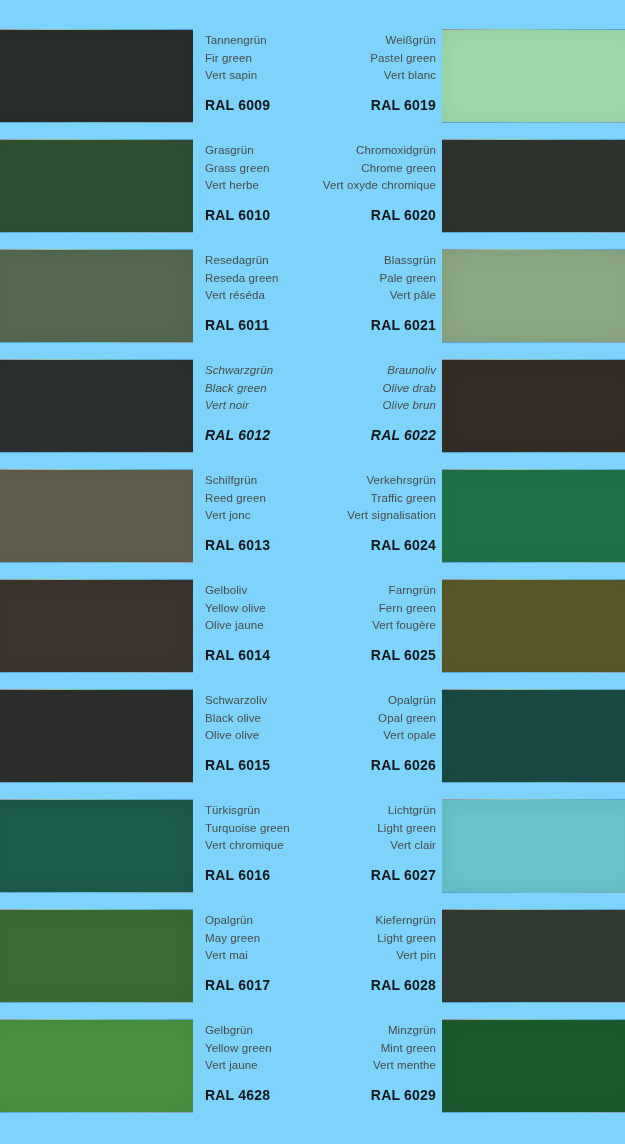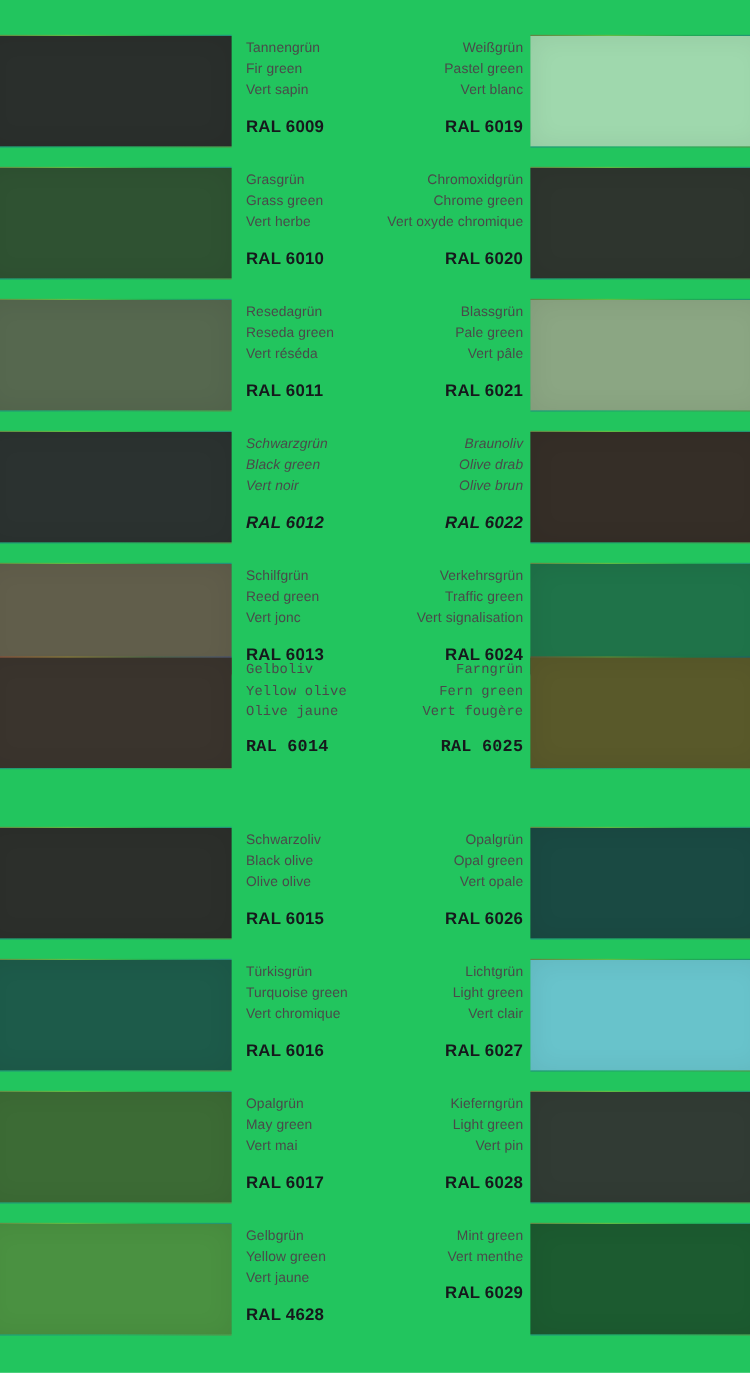--- a/index.html
+++ b/index.html
@@ -14,21 +14,21 @@
     font-family: "Liberation Sans", sans-serif;
     overflow: hidden;
     position: relative;
   }
 
   
   .page {
     position: relative;
     width: 625px;
     height: 1144px;
-    background: #22c55e;
+    background: #7dd3fc;
     overflow: hidden;
   }
 
   .rows {
     position: absolute;
     top: 0;
     left: 0;
     width: 625px;
     height: 1144px;
   }
@@ -186,21 +186,21 @@
           <span class="ral">RAL 6013</span>
         </div>
         <div class="swatch swatch-right" style="background: rgb(31, 115, 73);"></div>
         <div class="names names-right">
           <span class="nm">Verkehrsgrün</span>
           <span class="nm">Traffic green</span>
           <span class="nm">Vert signalisation</span>
           <span class="ral">RAL 6024</span>
         </div>
       </div>
-      <div class="row" style="top: 531px; font-family: Liberation Mono, monospace;">
+      <div class="row" style="top: 563px;">
         <div class="swatch swatch-left" style="background: rgb(58, 52, 45);"></div>
         <div class="names names-left">
           <span class="nm">Gelboliv</span>
           <span class="nm">Yellow olive</span>
           <span class="nm">Olive jaune</span>
           <span class="ral">RAL 6014</span>
         </div>
         <div class="swatch swatch-right" style="background: rgb(89, 89, 42);"></div>
         <div class="names names-right">
           <span class="nm">Farngrün</span>
@@ -260,19 +260,20 @@
       <div class="row" style="top: 1003px;">
         <div class="swatch swatch-left" style="background: rgb(74, 145, 65);"></div>
         <div class="names names-left">
           <span class="nm">Gelbgrün</span>
           <span class="nm">Yellow green</span>
           <span class="nm">Vert jaune</span>
           <span class="ral">RAL 4628</span>
         </div>
         <div class="swatch swatch-right" style="background: rgb(28, 91, 48);"></div>
         <div class="names names-right">
+          <span class="nm">Minzgrün</span>
           <span class="nm">Mint green</span>
           <span class="nm">Vert menthe</span>
           <span class="ral">RAL 6029</span>
         </div>
       </div>
     </div>
 </div>
 
 </body></html>

